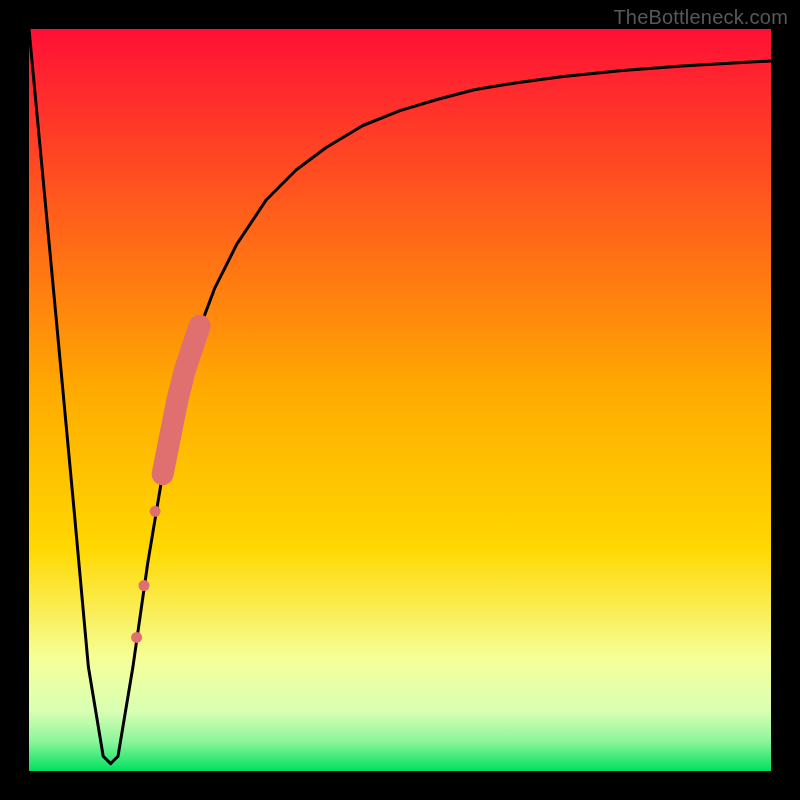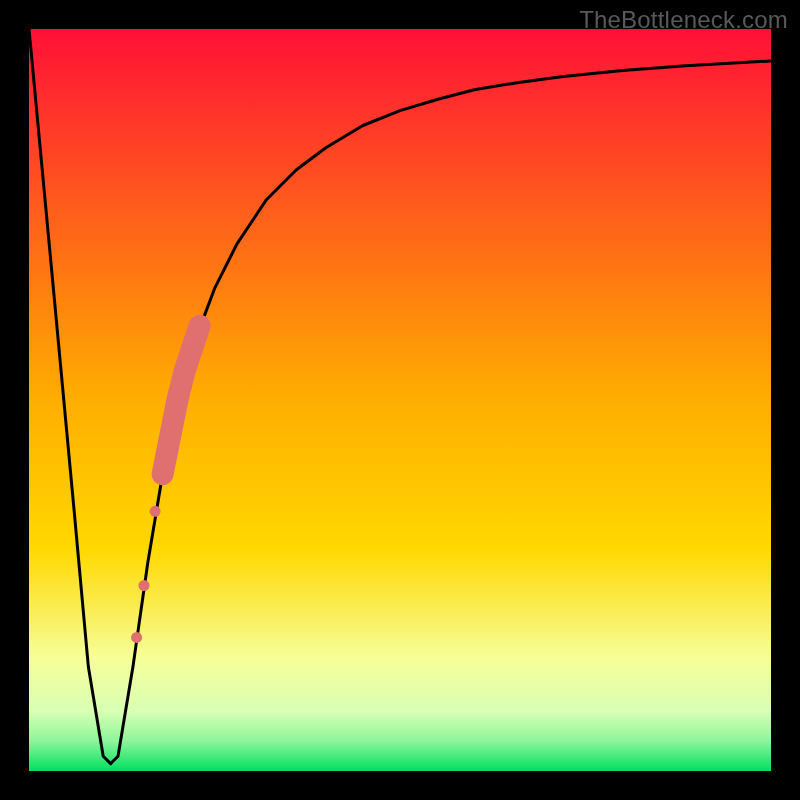--- a/index.html
+++ b/index.html
@@ -23,21 +23,21 @@
     top: 29px;
     width: 742px;
     height: 742px;
     overflow: hidden;
   }
   .watermark {
     position: absolute;
     top: 6px;
     right: 12px;
     color: #58595b;
-    font-size: 24px;
+    font-size: 20px;
     font-weight: 400;
     letter-spacing: 0.2px;
     user-select: none;
   }
 </style>
 </head>
 <body>
 
 <div class="frame">
   <div class="plot-area">

